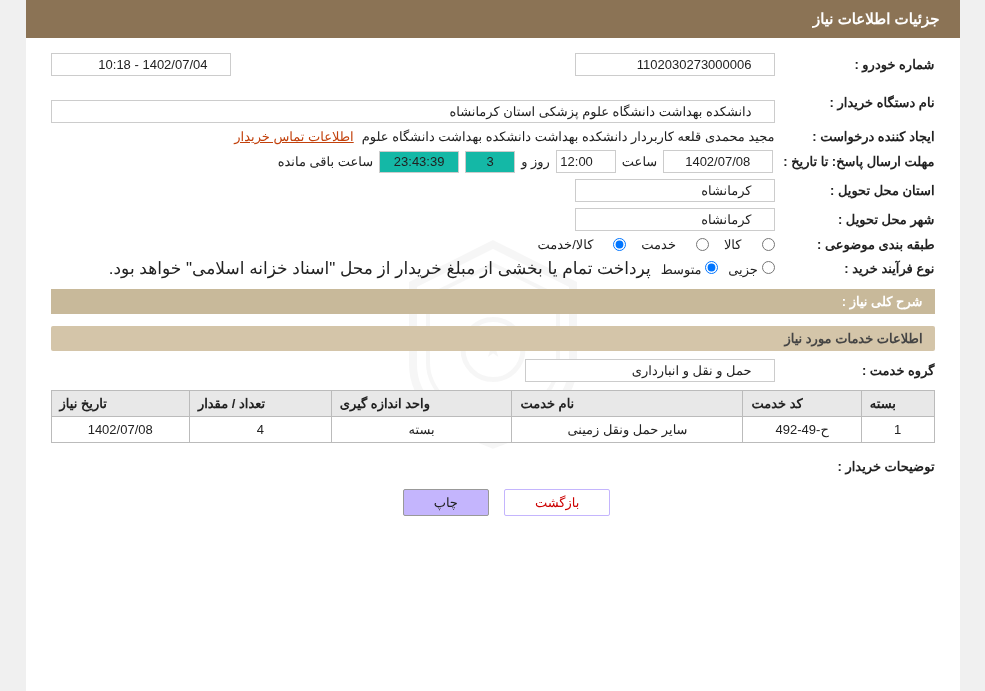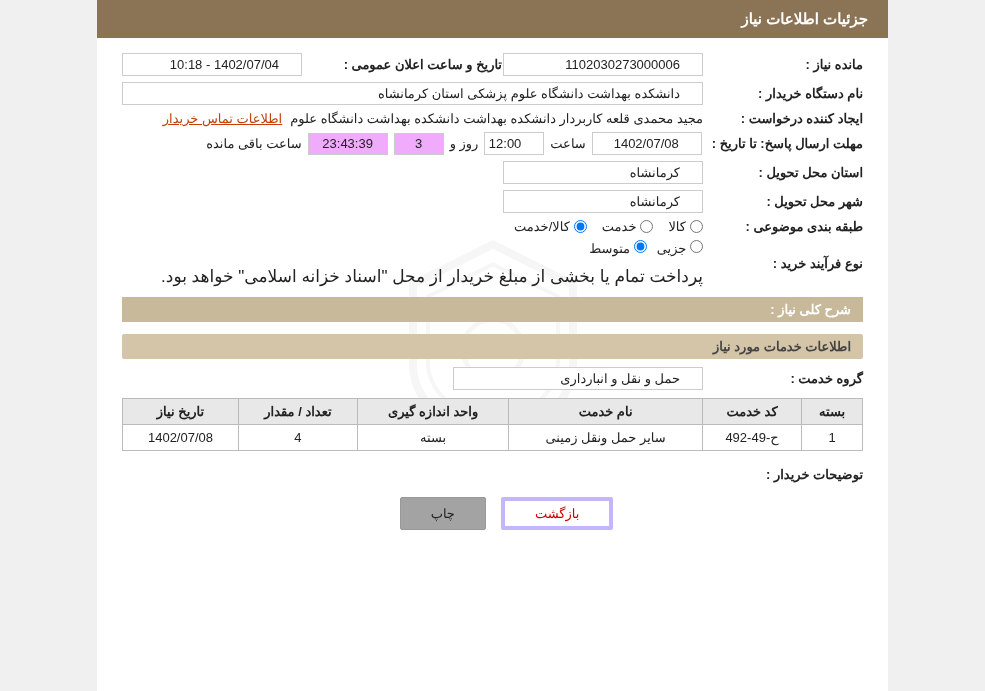--- a/index.html
+++ b/index.html
@@ -4,21 +4,21 @@
   <style>
     * { box-sizing: border-box; margin: 0; padding: 0; }
     body {
       font-family: Tahoma, Arial, sans-serif;
       background: #f0f0f0;
       direction: rtl;
       font-size: 13px;
       color: #222;
     }
     .page-wrapper {
-      width: 791px;
+      width: 934px;
       min-height: 691px;
       background: #fff;
       margin: 0 auto;
     }
     .header-bar {
       background: #8B7355;
       color: #fff;
       text-align: right;
       padding: 10px 20px;
       font-size: 15px;
@@ -51,53 +51,54 @@
     }
     .input-box {
       border: 1px solid #ccc;
       background: #fff;
       padding: 3px 22px;
       min-height: 22px;
       display: inline-block;
     }
     .input-box-wide {
       width: 100%;
+      margin-top: 18px;
     }
     .input-box-medium {
       width: 320px;
     }
     .link-text {
       color: #c2410c;
       text-decoration: underline;
       cursor: pointer;
     }
     .countdown-row {
       display: flex;
       align-items: center;
       gap: 6px;
       direction: rtl;
     }
     .countdown-box {
       border: 1px solid #ccc;
-      background: #f0abfc;
+      background: #14b8a6;
       padding: 2px 8px;
       min-width: 50px;
       text-align: center;
       display: inline-block;
     }
     .radio-group {
       display: flex;
       align-items: center;
       gap: 15px;
       direction: rtl;
     }
     .radio-group label {
       display: flex;
       align-items: center;
-      gap: 4px;
+      gap: 20px;
       cursor: pointer;
     }
     .purchase-type-row {
       display: flex;
       align-items: center;
       gap: 10px;
       direction: rtl;
       flex-wrap: wrap;
     }
     .purchase-type-label {
@@ -128,21 +129,21 @@
     }
     table.services-table {
       width: 100%;
       border-collapse: collapse;
       margin-bottom: 10px;
     }
     table.services-table th {
       background: #e8e8e8;
       border: 1px solid #bbb;
       padding: 5px 8px;
-      text-align: center;
+      text-align: left;
       font-weight: bold;
     }
     table.services-table td {
       border: 1px solid #bbb;
       padding: 5px 8px;
       text-align: center;
       background: #fff;
     }
     .notes-box {
       border: 1px solid #ccc;
@@ -163,28 +164,28 @@
     }
     .btn {
       padding: 5px 30px;
       border: 1px solid #999;
       cursor: pointer;
       font-size: 13px;
       font-family: Tahoma, Arial, sans-serif;
       border-radius: 2px;
     }
     .btn-print {
-      background: #a3a3a3;
+      background: #c4b5fd;
       color: #222;
       margin-left: 28px;
     }
     .btn-back {
       background: #fff;
       color: #222;
-      border: 4px solid #c4b5fd;
+      border: 1px solid #c4b5fd;
       color: #c00;
     }
     .watermark-container {
       position: relative;
     }
     .watermark {
       position: absolute;
       left: 50%;
       top: 50%;
       transform: translate(-50%, -50%);
@@ -213,24 +214,23 @@
 
   <div class="content-above-watermark">
 
     <div class="header-bar">
       <span>جزئیات اطلاعات نیاز</span>
     </div>
 
     <div class="main-content">
 
       <div class="info-row">
-        <span class="info-label">مانده نیاز :</span>
+        <span class="info-label">شماره خودرو :</span>
         <div class="input-box input-box-medium" style="width:200px;">1102030273000006</div>
         <span style="flex:1;"></span>
-        <span class="info-label" style="min-width:200px;">تاریخ و ساعت اعلان عمومی :</span>
         <div class="input-box" style="width:180px;">1402/07/04 - 10:18</div>
       </div>
 
       <div class="info-row">
         <span class="info-label">نام دستگاه خریدار :</span>
         <div class="input-box input-box-wide">دانشکده بهداشت دانشگاه علوم پزشکی استان کرمانشاه</div>
       </div>
 
       <div class="info-row">
         <span class="info-label">ایجاد کننده درخواست :</span>

